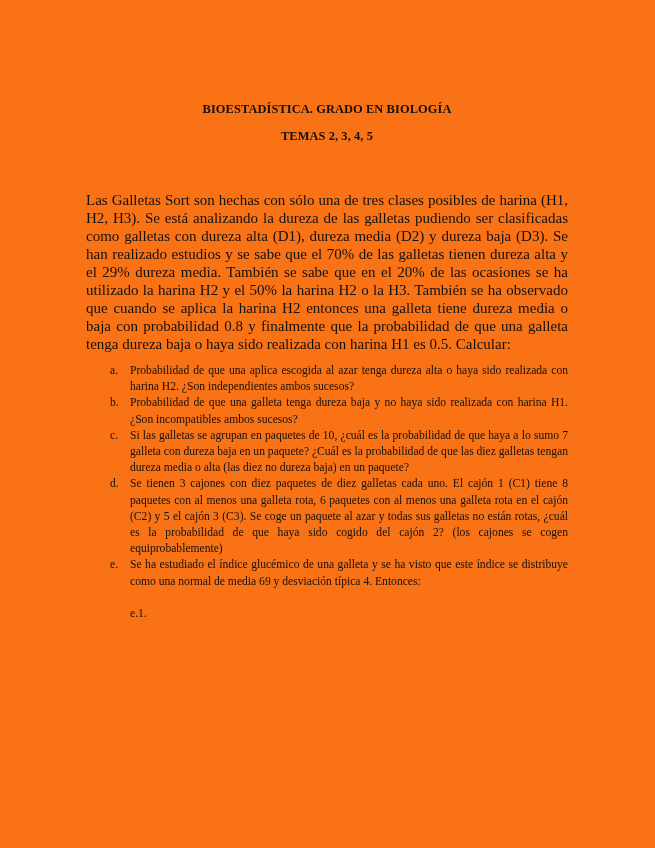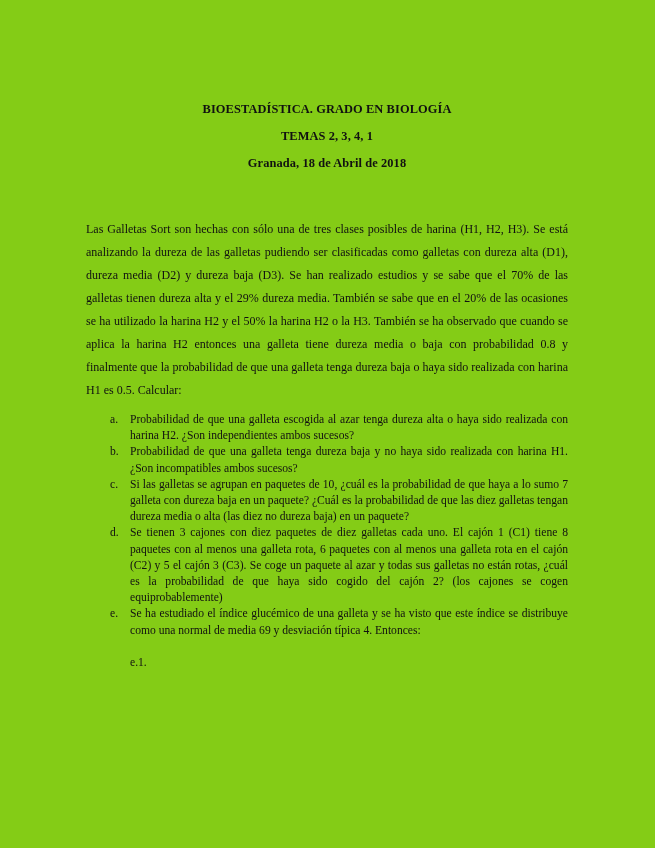--- a/index.html
+++ b/index.html
@@ -11,43 +11,43 @@
     width: 655px;
     height: 848px;
     font-family: "Liberation Serif", "DejaVu Serif", serif;
     color: #111111;
     -webkit-font-smoothing: antialiased;
   }
   .page {
     position: relative;
     width: 655px;
     height: 848px;
-    background: #84cc16;
+    background: #f97316;
     box-sizing: border-box;
   }
   .content {
     position: absolute;
     left: 86px;
     top: 96px;
     width: 482px;
   }
   .header-block {
     text-align: center;
   }
   .header-line {
     font-weight: bold;
     font-size: 12.4px;
     line-height: 27px;
     letter-spacing: 0.1px;
     white-space: nowrap;
   }
   .intro {
     margin-top: 41px;
-    font-size: 12px;
-    line-height: 23px;
+    font-size: 15px;
+    line-height: 18px;
     text-align: justify;
     text-justify: inter-word;
     hyphens: none;
   }
   .task-list {
     margin-top: 10px;
     font-size: 11.6px;
     line-height: 16.2px;
   }
   .task-item {
@@ -86,30 +86,29 @@
   }
 </style>
 </head>
 <body>
 
 <div class="page">
   <div class="content">
 
     <div class="header-block">
       <div class="header-line">BIOESTADÍSTICA. GRADO EN BIOLOGÍA</div>
-      <div class="header-line">TEMAS 2, 3, 4, 1</div>
-      <div class="header-line">Granada, 18 de Abril de 2018</div>
+      <div class="header-line">TEMAS 2, 3, 4, 5</div>
     </div>
 
     <div class="intro">Las Galletas Sort son hechas con sólo una de tres clases posibles de harina (H1, H2, H3). Se está analizando la dureza de las galletas pudiendo ser clasificadas como galletas con dureza alta (D1), dureza media (D2) y dureza baja (D3). Se han realizado estudios y se sabe que el 70% de las galletas tienen dureza alta y el 29% dureza media. También se sabe que en el 20% de las ocasiones se ha utilizado la harina H2 y el 50% la harina H2 o la H3. También se ha observado que cuando se aplica la harina H2 entonces una galleta tiene dureza media o baja con probabilidad 0.8 y finalmente que la probabilidad de que una galleta tenga dureza baja o haya sido realizada con harina H1 es 0.5. Calcular:</div>
 
     <div class="task-list">
       <div class="task-item">
         <span class="task-marker">a.</span>
-        <span class="task-text">Probabilidad de que una galleta escogida al azar tenga dureza alta o haya sido realizada con harina H2. ¿Son independientes ambos sucesos?</span>
+        <span class="task-text">Probabilidad de que una aplica escogida al azar tenga dureza alta o haya sido realizada con harina H2. ¿Son independientes ambos sucesos?</span>
       </div>
       <div class="task-item">
         <span class="task-marker">b.</span>
         <span class="task-text">Probabilidad de que una galleta tenga dureza baja y no haya sido realizada con harina H1. ¿Son incompatibles ambos sucesos?</span>
       </div>
       <div class="task-item">
         <span class="task-marker">c.</span>
         <span class="task-text">Si las galletas se agrupan en paquetes de 10, ¿cuál es la probabilidad de que haya a lo sumo 7 galleta con dureza baja en un paquete? ¿Cuál es la probabilidad de que las diez galletas tengan dureza media o alta (las diez no dureza baja) en un paquete?</span>
       </div>
       <div class="task-item">

